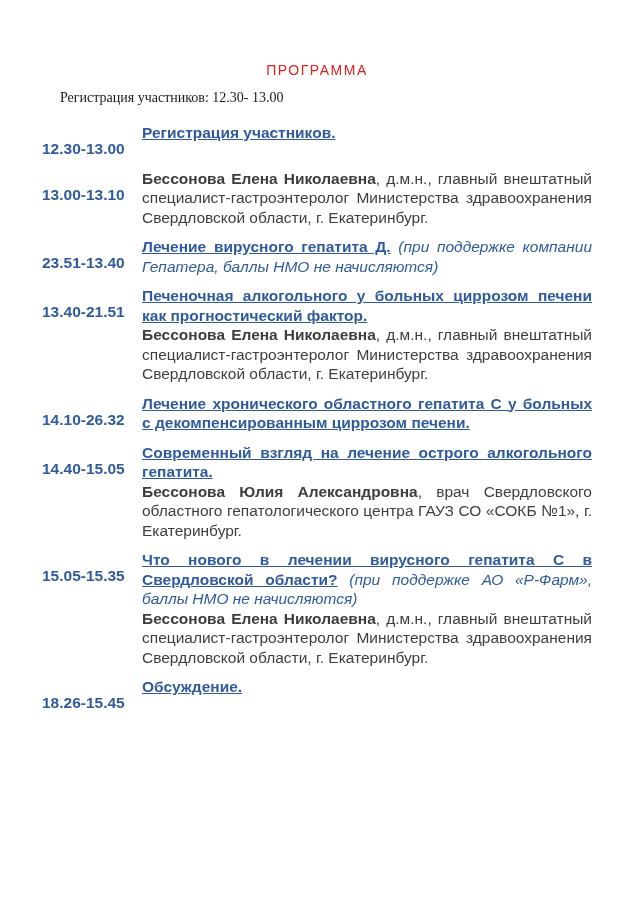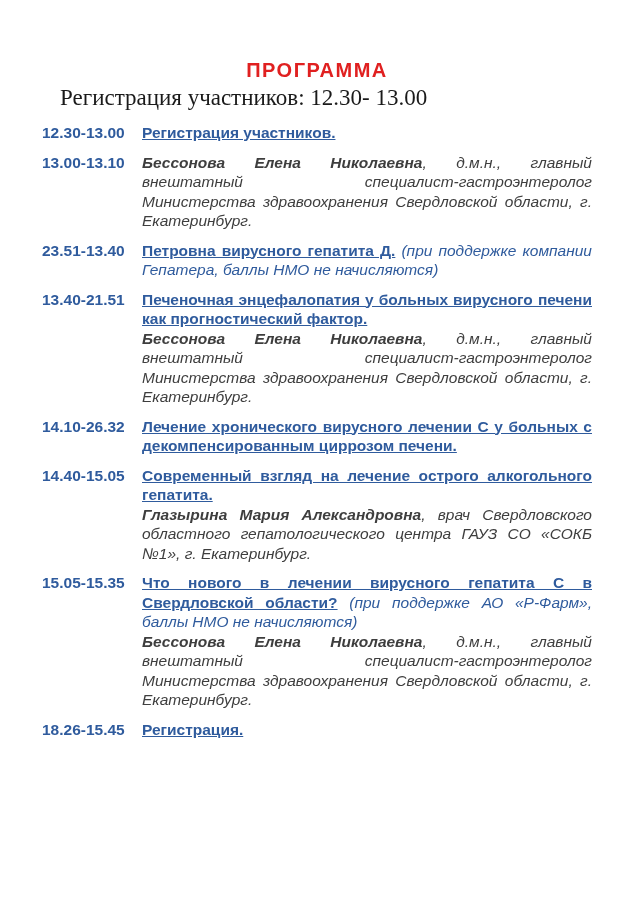--- a/index.html
+++ b/index.html
@@ -18,68 +18,68 @@
   }
   .page {
     width: 634px;
     height: 900px;
     padding: 0 42px;
     background: #ffffff;
   }
   .doc-title {
     margin-top: 58px;
     text-align: center;
-    font-size: 20px;
-    font-weight: 700;
+    font-size: 14px;
+    font-weight: 400;
     letter-spacing: 1.5px;
     color: var(--accent-red);
     line-height: 24px;
   }
   .doc-subtitle {
     margin: 3px 0 0 18px;
     font-family: "Liberation Serif", serif;
-    font-size: 23px;
+    font-size: 14px;
     line-height: 26px;
     color: var(--subtitle-text);
   }
   .schedule {
     margin-top: 12px;
   }
   .entry {
     display: flex;
     align-items: flex-start;
     margin-bottom: 10px;
     font-size: 15.5px;
     line-height: 19.5px;
   }
   .entry .time {
     flex: 0 0 100px;
     width: 100px;
     font-weight: 700;
     color: var(--accent-blue);
     white-space: nowrap;
+    margin-top: 16px;
   }
   .entry .content {
     flex: 1 1 auto;
     text-align: justify;
   }
   .entry .content p { margin: 0; }
   .title-line .title {
     font-weight: 700;
     color: var(--accent-blue);
     text-decoration: underline;
   }
   .title-line .note {
     font-style: italic;
     font-weight: 400;
     color: var(--accent-blue);
   }
   .speaker-line {
     color: var(--body-text);
-    font-style: italic;
   }
   .speaker-line .speaker {
     font-weight: 700;
     color: var(--body-text);
   }
 </style>
 </head>
 <body>
 
 <div class="page">
@@ -100,68 +100,68 @@
       <div class="entry">
     <div class="time">13.00-13.10</div>
     <div class="content">
       <p class="speaker-line"><span class="speaker">Бессонова Елена Николаевна</span><span class="info">, д.м.н., главный внештатный специалист-гастроэнтеролог Министерства здравоохранения Свердловской области, г. Екатеринбург.</span></p>
     </div>
   </div>
       <div class="entry">
     <div class="time">23.51-13.40</div>
     <div class="content">
       <p class="title-line">
-        <span class="title">Петровна вирусного гепатита Д.</span>
+        <span class="title">Лечение вирусного гепатита Д.</span>
         <span class="note">(при поддержке компании Гепатера, баллы НМО не начисляются)</span>
       </p>
     </div>
   </div>
       <div class="entry">
     <div class="time">13.40-21.51</div>
     <div class="content">
       <p class="title-line">
-        <span class="title">Печеночная энцефалопатия у больных вирусного печени как прогностический фактор.</span>
+        <span class="title">Печеночная алкогольного у больных циррозом печени как прогностический фактор.</span>
         
       </p>
       <p class="speaker-line"><span class="speaker">Бессонова Елена Николаевна</span><span class="info">, д.м.н., главный внештатный специалист-гастроэнтеролог Министерства здравоохранения Свердловской области, г. Екатеринбург.</span></p>
     </div>
   </div>
       <div class="entry">
     <div class="time">14.10-26.32</div>
     <div class="content">
       <p class="title-line">
-        <span class="title">Лечение хронического вирусного лечении С у больных с декомпенсированным циррозом печени.</span>
+        <span class="title">Лечение хронического областного гепатита С у больных с декомпенсированным циррозом печени.</span>
         
       </p>
     </div>
   </div>
       <div class="entry">
     <div class="time">14.40-15.05</div>
     <div class="content">
       <p class="title-line">
         <span class="title">Современный взгляд на лечение острого алкогольного гепатита.</span>
         
       </p>
-      <p class="speaker-line"><span class="speaker">Глазырина Мария Александровна</span><span class="info">, врач Свердловского областного гепатологического центра ГАУЗ СО «СОКБ №1», г. Екатеринбург.</span></p>
+      <p class="speaker-line"><span class="speaker">Бессонова Юлия Александровна</span><span class="info">, врач Свердловского областного гепатологического центра ГАУЗ СО «СОКБ №1», г. Екатеринбург.</span></p>
     </div>
   </div>
       <div class="entry">
     <div class="time">15.05-15.35</div>
     <div class="content">
       <p class="title-line">
         <span class="title">Что нового в лечении вирусного гепатита С в Свердловской области?</span>
         <span class="note">(при поддержке АО «Р-Фарм», баллы НМО не начисляются)</span>
       </p>
       <p class="speaker-line"><span class="speaker">Бессонова Елена Николаевна</span><span class="info">, д.м.н., главный внештатный специалист-гастроэнтеролог Министерства здравоохранения Свердловской области, г. Екатеринбург.</span></p>
     </div>
   </div>
       <div class="entry">
     <div class="time">18.26-15.45</div>
     <div class="content">
       <p class="title-line">
-        <span class="title">Регистрация.</span>
+        <span class="title">Обсуждение.</span>
         
       </p>
 
     </div>
   </div>
     </div>
 </div>
 
 </body></html>

